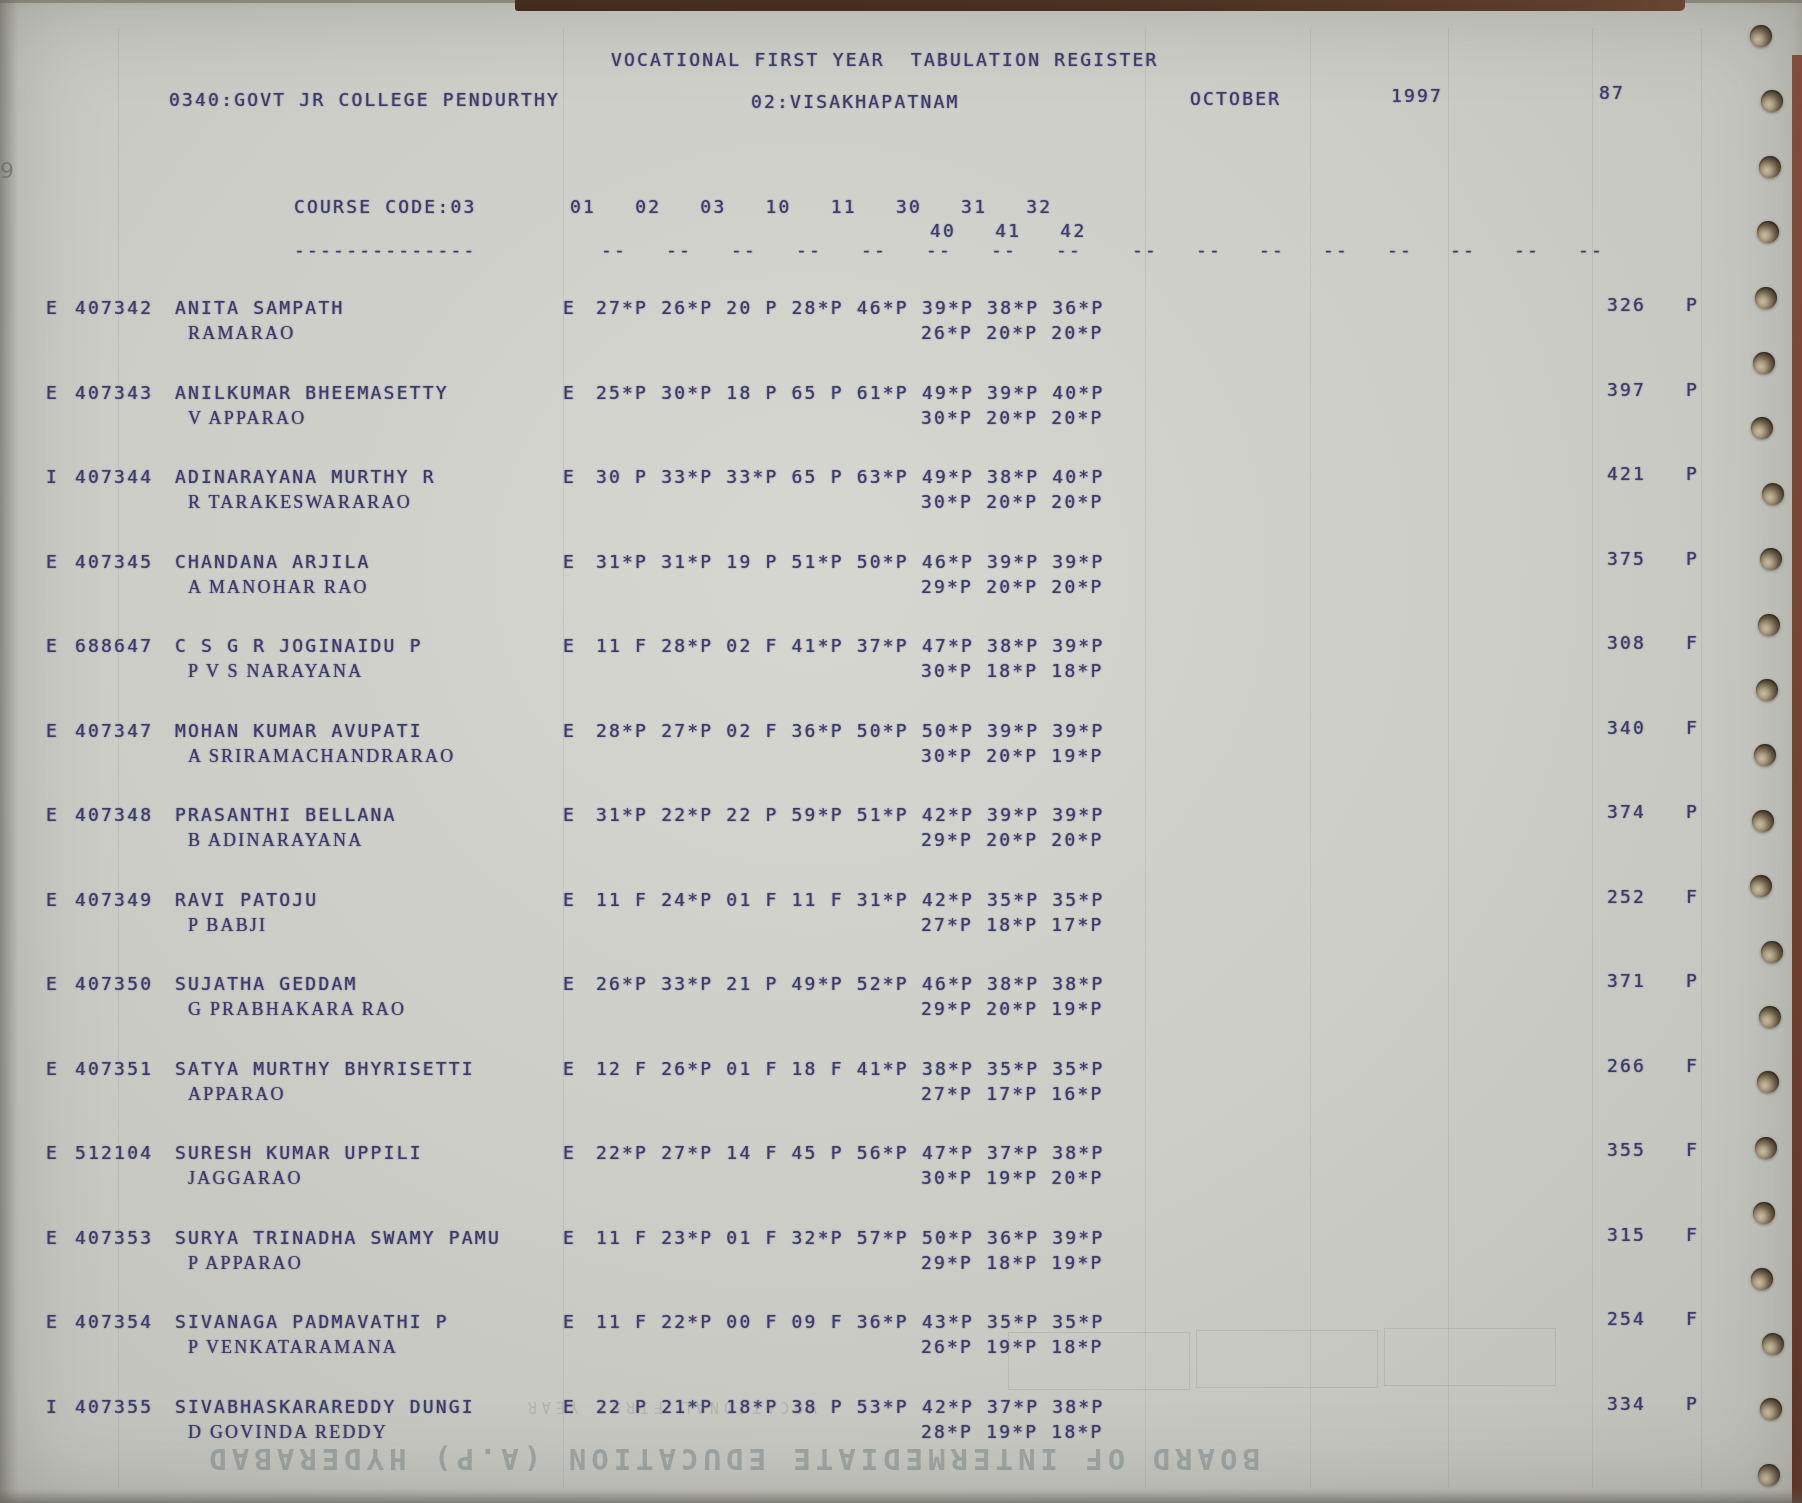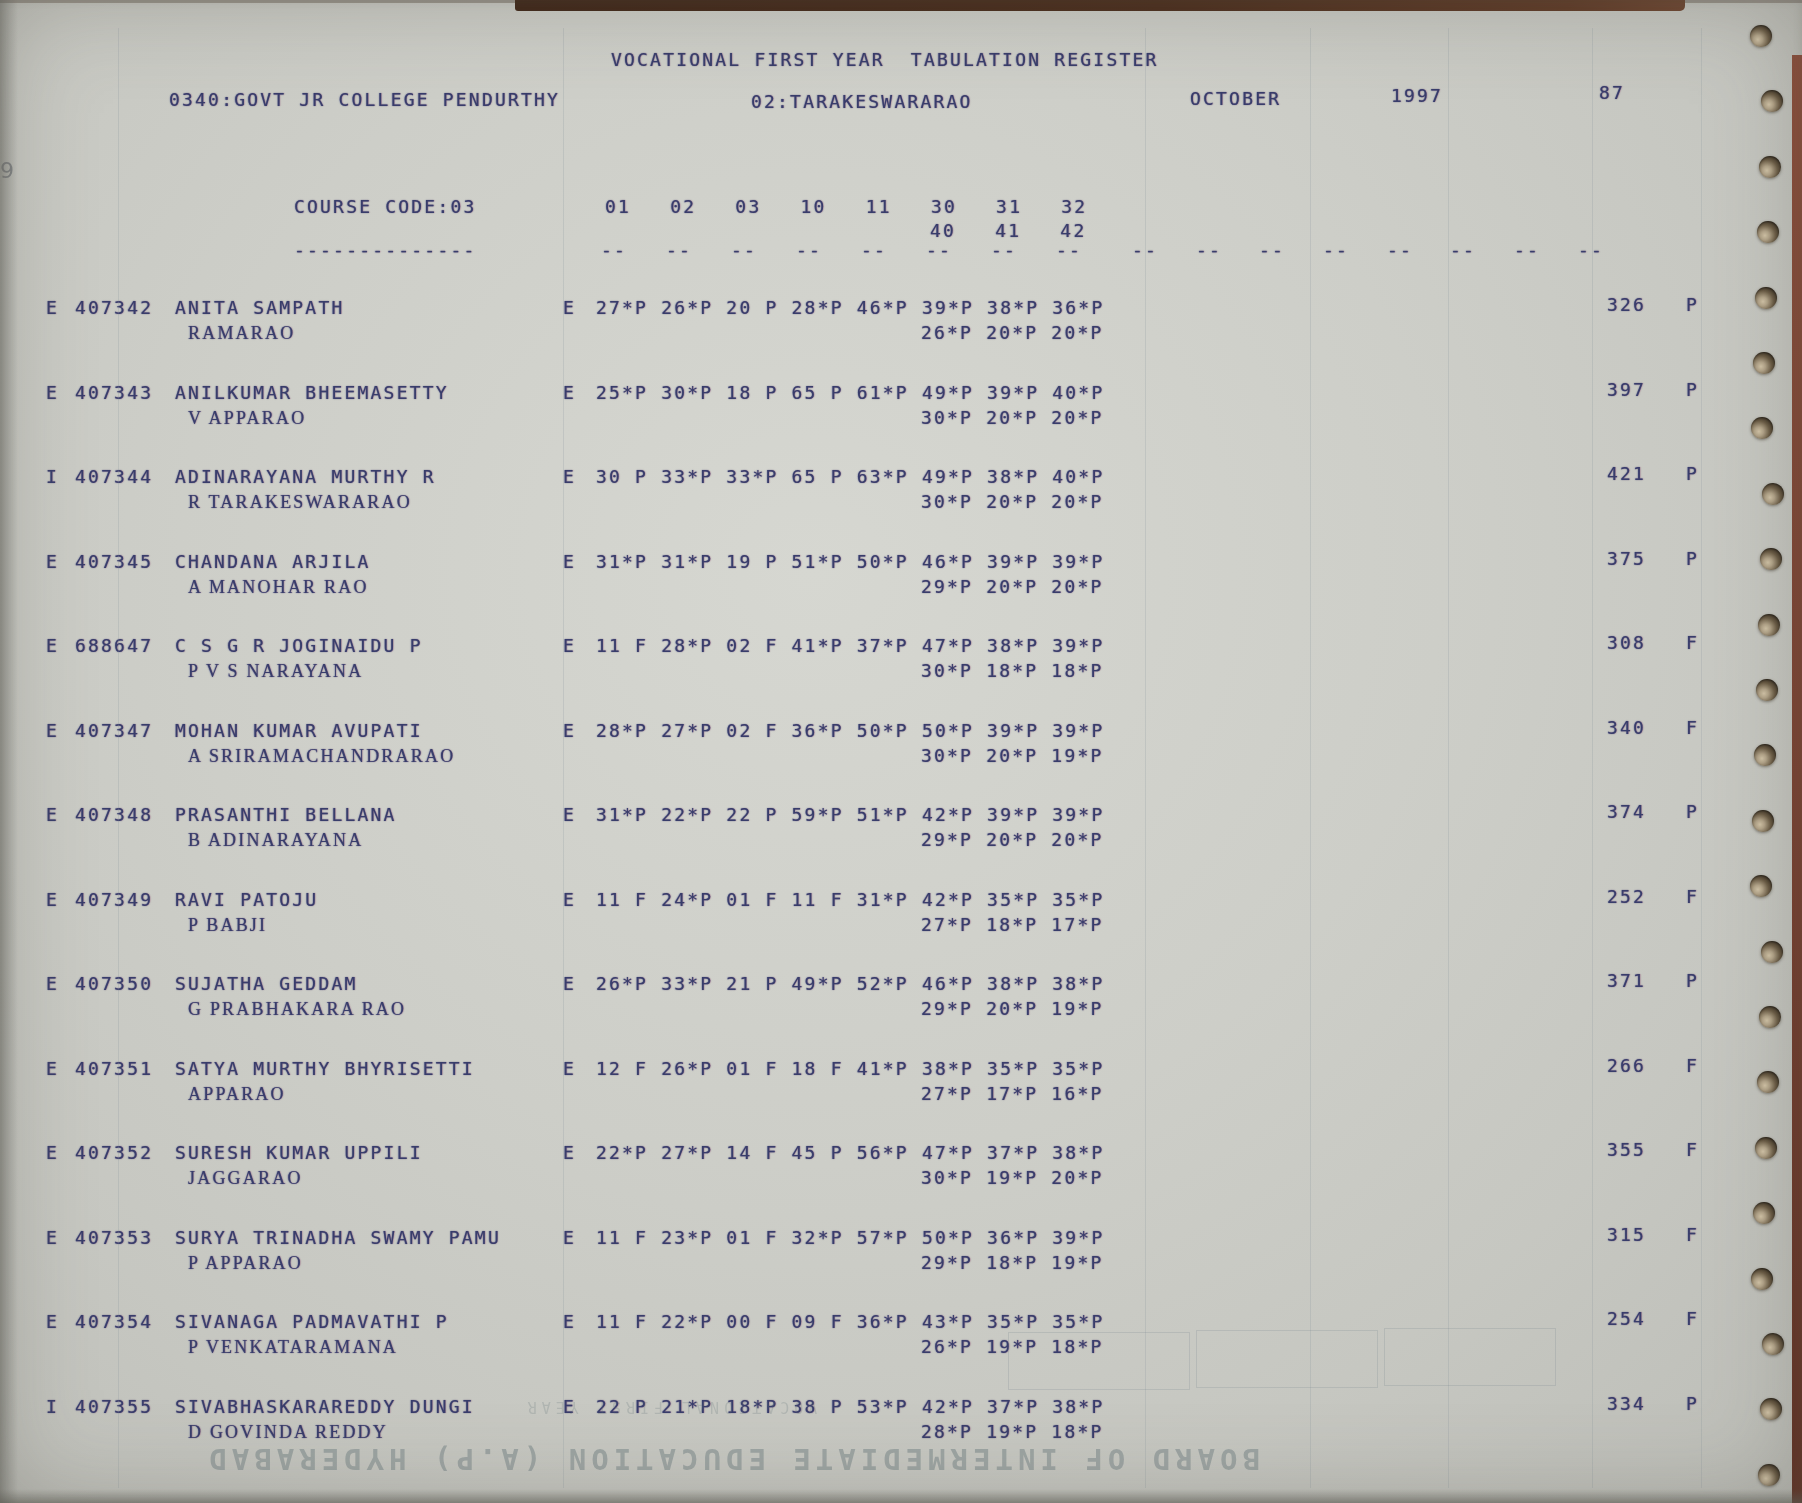--- a/index.html
+++ b/index.html
@@ -50,27 +50,27 @@
             box-shadow:inset 0 0 95px rgba(88,86,76,0.33), inset 0 0 10px rgba(80,80,70,0.18);}
   #handwritten{position:absolute;left:0px;top:158px;font-size:22px;
                font-family:"DejaVu Sans",sans-serif;color:rgba(108,112,118,0.75);}
 </style>
 </head>
 <body>
 
 <div id="print">
   <span class="t" style="left:611px;top:50px">VOCATIONAL FIRST YEAR  TABULATION REGISTER</span>
   <span class="t" style="left:169px;top:90px">0340:GOVT JR COLLEGE PENDURTHY</span>
-  <span class="t" style="left:751px;top:92px">02:TARAKESWARARAO</span>
+  <span class="t" style="left:751px;top:92px">02:VISAKHAPATNAM</span>
   <span class="t" style="left:1190px;top:89px">OCTOBER</span>
   <span class="t" style="left:1391px;top:86px">1997</span>
   <span class="t" style="left:1599px;top:83px">87</span>
 
   <span class="t" style="left:294px;top:197px">COURSE CODE:03</span>
-  <span class="t" style="left:605px;top:197px">01   02   03   10   11   30   31   32</span>
+  <span class="t" style="left:570px;top:197px">01   02   03   10   11   30   31   32</span>
   <span class="t" style="left:930px;top:221px">40   41   42</span>
   <span class="t" style="left:294px;top:240px">--------------</span>
 
   <div id="underlines">
       <span class="t" style="left: 601px; top: 240px;">--</span>
       <span class="t" style="left: 666px; top: 240px;">--</span>
       <span class="t" style="left: 731px; top: 240px;">--</span>
       <span class="t" style="left: 796px; top: 240px;">--</span>
       <span class="t" style="left: 861px; top: 240px;">--</span>
       <span class="t" style="left: 926px; top: 240px;">--</span>
@@ -191,21 +191,21 @@
     <span class="t name">SATYA MURTHY BHYRISETTI</span>
     <span class="t father">APPARAO</span>
     <span class="t medium">E</span>
     <span class="t marks1">12 F 26*P 01 F 18 F 41*P 38*P 35*P 35*P</span>
     <span class="t marks2">27*P 17*P 16*P</span>
     <span class="t total">266</span>
     <span class="t result">F</span>
   </div>
       <div class="row" style="top: 1143px;">
     <span class="t st">E</span>
-    <span class="t roll">407352</span>
+    <span class="t roll">512104</span>
     <span class="t name">SURESH KUMAR UPPILI</span>
     <span class="t father">JAGGARAO</span>
     <span class="t medium">E</span>
     <span class="t marks1">22*P 27*P 14 F 45 P 56*P 47*P 37*P 38*P</span>
     <span class="t marks2">30*P 19*P 20*P</span>
     <span class="t total">355</span>
     <span class="t result">F</span>
   </div>
       <div class="row" style="top: 1227.5px;">
     <span class="t st">E</span>

